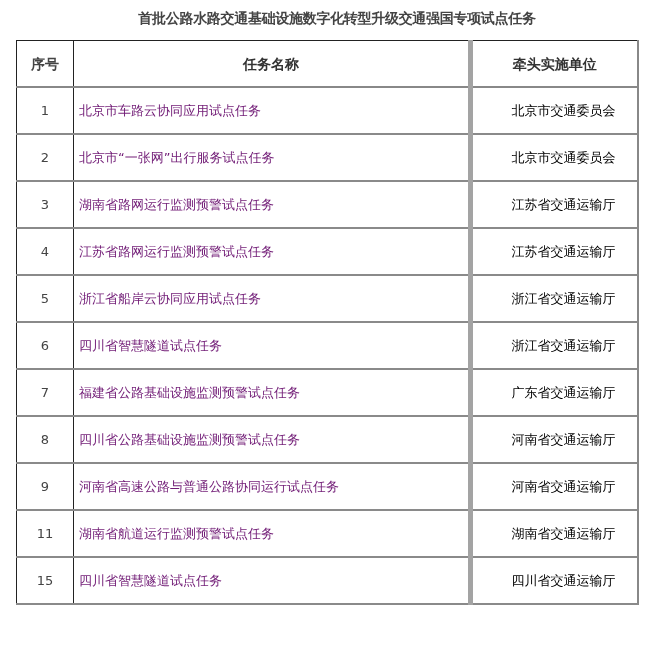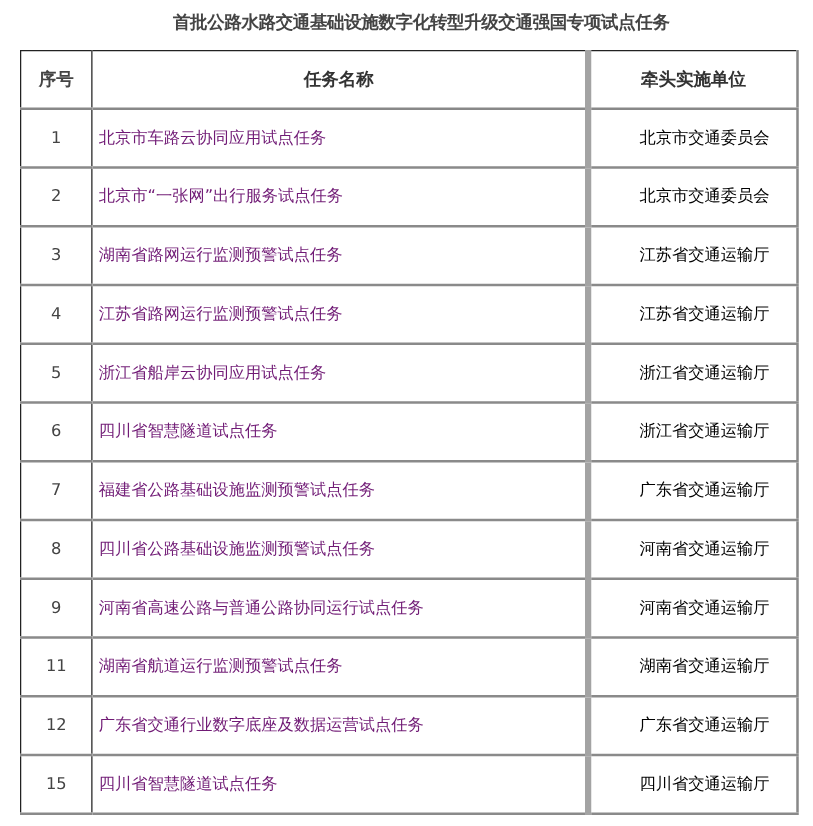--- a/index.html
+++ b/index.html
@@ -146,23 +146,18 @@
       <td class="no">9</td>
       <td class="name">河南省高速公路与普通公路协同运行试点任务</td>
       <td class="unit">河南省交通运输厅</td>
     </tr>
     <tr>
       <td class="no">11</td>
       <td class="name">湖南省航道运行监测预警试点任务</td>
       <td class="unit">湖南省交通运输厅</td>
     </tr>
     <tr>
-      <td class="no">12</td>
-      <td class="name">广东省交通行业数字底座及数据运营试点任务</td>
-      <td class="unit">广东省交通运输厅</td>
-    </tr>
-    <tr>
       <td class="no">15</td>
       <td class="name">四川省智慧隧道试点任务</td>
       <td class="unit">四川省交通运输厅</td>
     </tr>
   </tbody>
 </table>
 
 </body></html>

